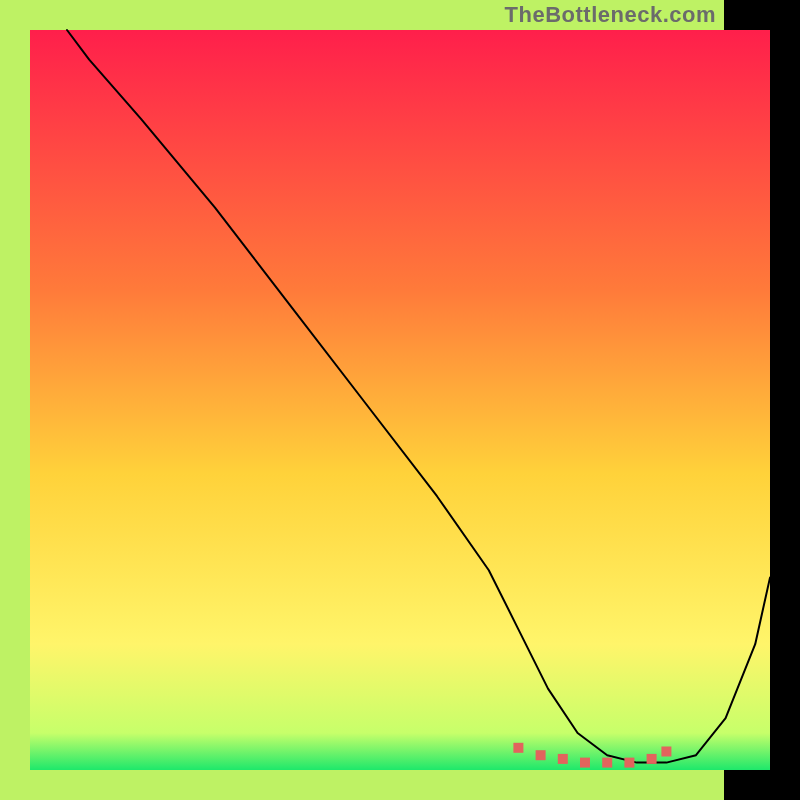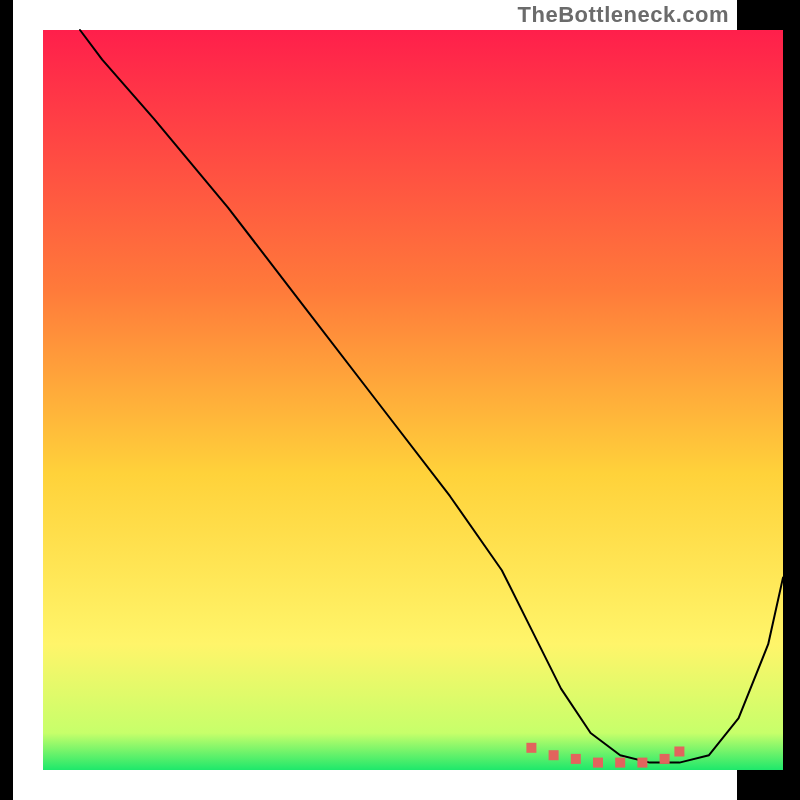--- a/index.html
+++ b/index.html
@@ -8,22 +8,21 @@
     width: 800px;
     height: 800px;
     background: #000;
     font-family: Arial, Helvetica, sans-serif;
     overflow: hidden;
   }
   .frame {
     position: relative;
     width: 724px;
     height: 800px;
-    background: #ffffff;
-    margin-left: 13px;
+    background: #bef264;
   }
   .watermark {
     position: absolute;
     top: 2px;
     right: 8px;
     color: #6b6b6b;
     font-size: 22px;
     font-weight: bold;
     letter-spacing: 0.5px;
   }

